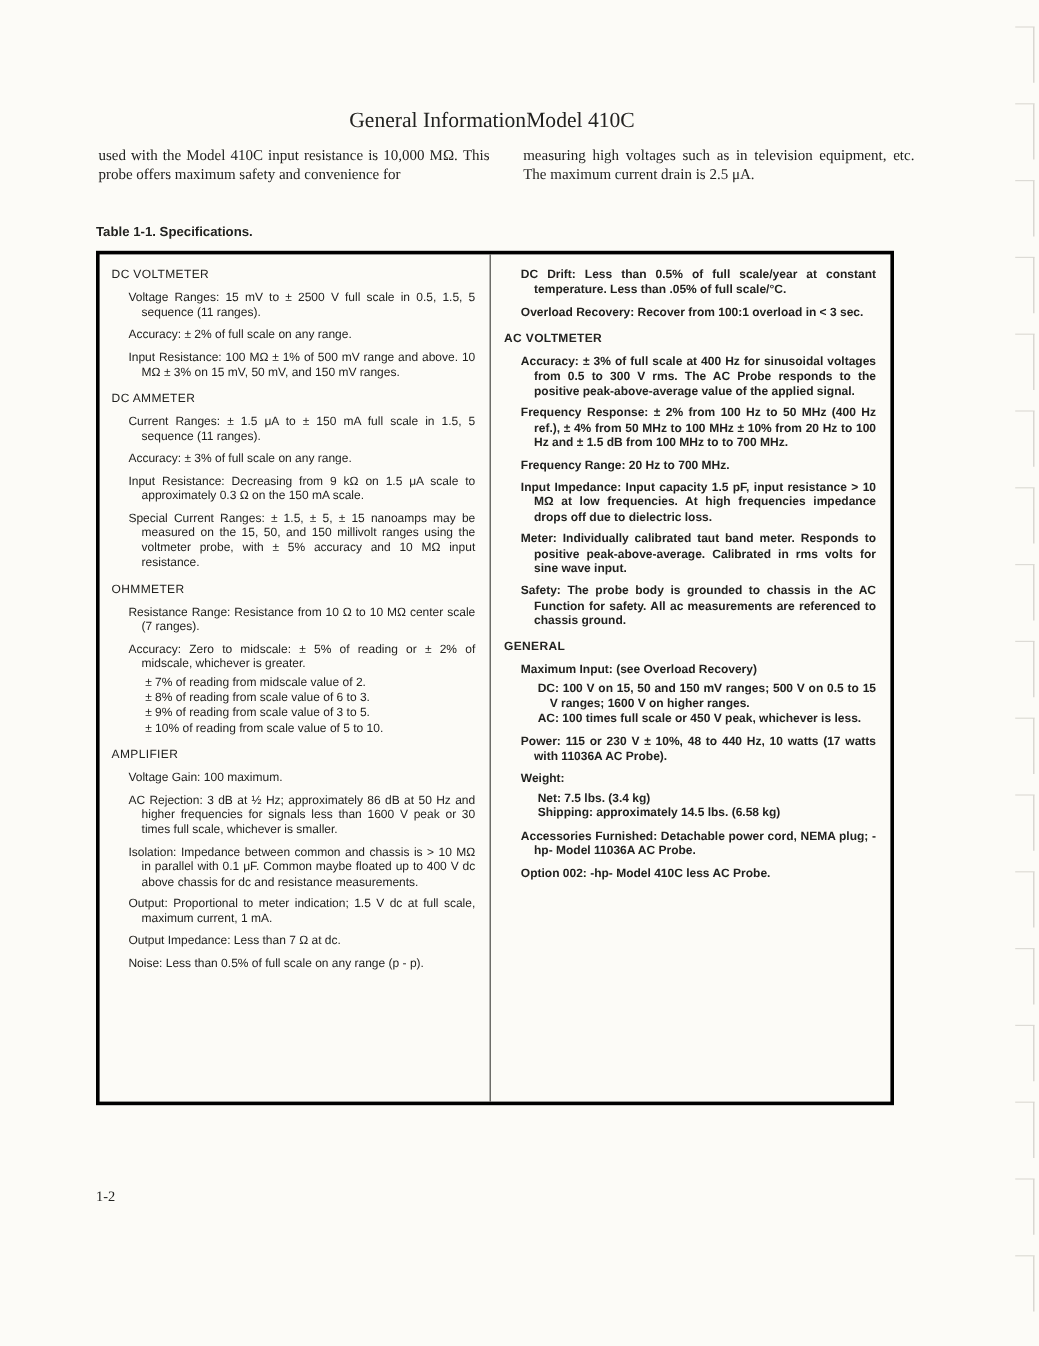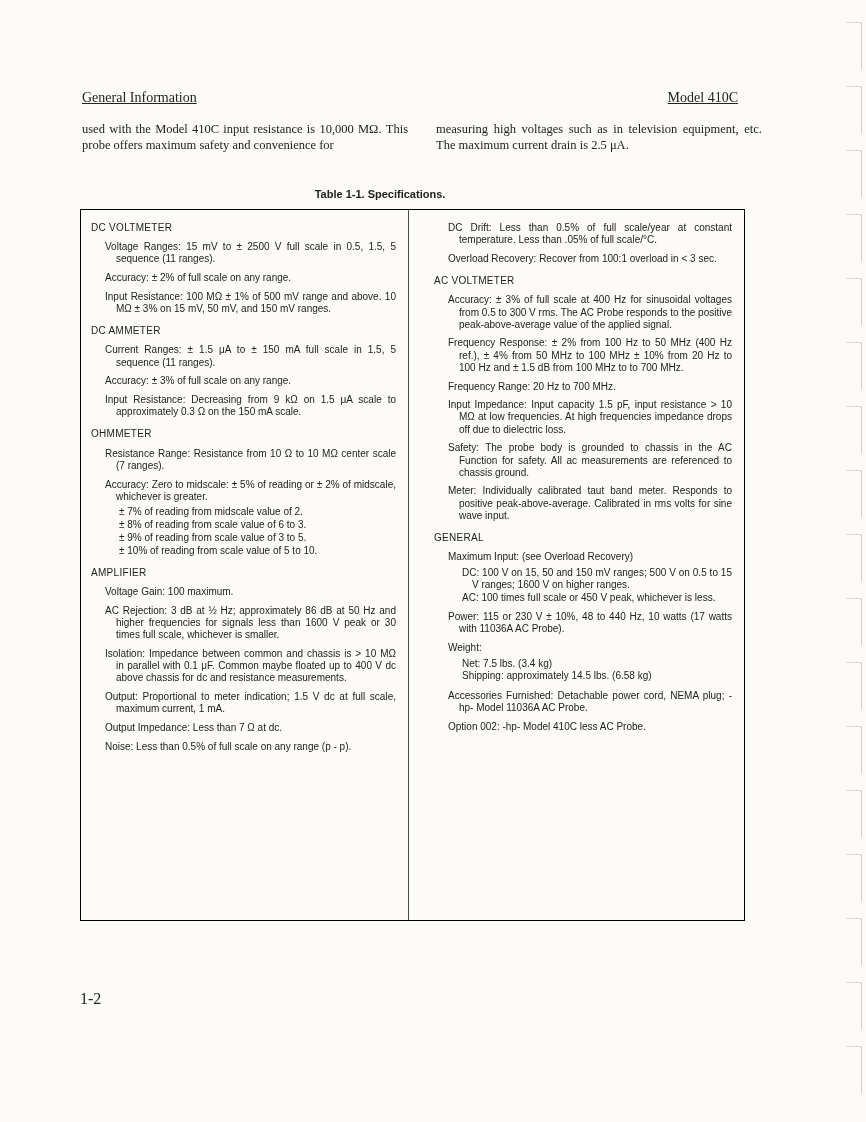--- a/index.html
+++ b/index.html
@@ -25,23 +25,22 @@
     border-right: 1px solid #c7c5bf;
     border-top: 1px solid #d6d4ce;
     opacity: 0.8;
   }
   .page-header {
     position: absolute;
     top: 90px;
     left: 82px;
     width: 656px;
     display: flex;
-    justify-content: space-between;
-    font-size: 14px;
-    text-decoration: underline;
+    justify-content: center;
+    font-size: 18px;
   }
   .intro {
     position: absolute;
     top: 122px;
     left: 82px;
     width: 680px;
     display: flex;
     gap: 28px;
   }
   .intro p {
@@ -49,49 +48,49 @@
     width: 338px;
     font-size: 12.5px;
     line-height: 15.5px;
     text-align: justify;
   }
   .table-title {
     position: absolute;
     top: 188px;
     left: 80px;
     width: 600px;
-    text-align: center;
     font-family: "Liberation Sans", sans-serif;
     font-weight: bold;
     font-size: 11px;
   }
   .spec-table {
     position: absolute;
     top: 209px;
     left: 80px;
     width: 665px;
     height: 712px;
-    border: 1px solid #000000;
+    border: 3px solid #000000;
     display: flex;
     font-family: "Liberation Sans", sans-serif;
     font-size: 10px;
     line-height: 12.2px;
     box-sizing: border-box;
     background: #fcfbf7;
   }
   .spec-col {
     box-sizing: border-box;
     width: 328px;
     padding: 12px 12px 10px 10px;
     overflow: hidden;
   }
   .spec-col.right {
     width: 337px;
     border-left: 1px solid #4a4a46;
-    padding-left: 25px;
+    padding-left: 11px;
+    font-weight: bold;
   }
   .spec-heading {
     margin: 10px 0 7px 0;
     letter-spacing: 0.3px;
   }
   .spec-heading:first-child { margin-top: 0; }
   .spec-item {
     margin: 0 0 6.5px 14px;
     padding-left: 11px;
     text-indent: -11px;
@@ -101,21 +100,21 @@
     margin: -3px 0 3.5px 28px;
     padding-left: 10px;
     text-indent: -10px;
     text-align: justify;
   }
   .spec-sub + .spec-item { margin-top: 7px; }
   .page-number {
     position: absolute;
     top: 990px;
     left: 80px;
-    font-size: 16px;
+    font-size: 12px;
   }
 </style>
 </head>
 <body>
 
 <div class="page">
 
   <div id="edge-artifacts">
       <div class="edge-mark" style="top: 22px;"></div>
       <div class="edge-mark" style="top: 86px;"></div>
@@ -151,20 +150,21 @@
   <div class="spec-table">
     <div class="spec-col" id="col-left">
         <div class="spec-heading">DC VOLTMETER</div>
         <p class="spec-item">Voltage Ranges: 15 mV to ± 2500 V full scale in 0.5, 1.5, 5 sequence (11 ranges).</p>
         <p class="spec-item">Accuracy: ± 2% of full scale on any range.</p>
         <p class="spec-item">Input Resistance: 100 MΩ ± 1% of 500 mV range and above. 10 MΩ ± 3% on 15 mV, 50 mV, and 150 mV ranges.</p>
         <div class="spec-heading">DC AMMETER</div>
         <p class="spec-item">Current Ranges: ± 1.5 μA to ± 150 mA full scale in 1.5, 5 sequence (11 ranges).</p>
         <p class="spec-item">Accuracy: ± 3% of full scale on any range.</p>
         <p class="spec-item">Input Resistance: Decreasing from 9 kΩ on 1.5 μA scale to approximately 0.3 Ω on the 150 mA scale.</p>
+        <p class="spec-item">Special Current Ranges: ± 1.5, ± 5, ± 15 nanoamps may be measured on the 15, 50, and 150 millivolt ranges using the voltmeter probe, with ± 5% accuracy and 10 MΩ input resistance.</p>
         <div class="spec-heading">OHMMETER</div>
         <p class="spec-item">Resistance Range: Resistance from 10 Ω to 10 MΩ center scale (7 ranges).</p>
         <p class="spec-item">Accuracy: Zero to midscale: ± 5% of reading or ± 2% of midscale, whichever is greater.</p>
         <p class="spec-sub">± 7% of reading from midscale value of 2.</p>
         <p class="spec-sub">± 8% of reading from scale value of 6 to 3.</p>
         <p class="spec-sub">± 9% of reading from scale value of 3 to 5.</p>
         <p class="spec-sub">± 10% of reading from scale value of 5 to 10.</p>
         <div class="spec-heading">AMPLIFIER</div>
         <p class="spec-item">Voltage Gain: 100 maximum.</p>
         <p class="spec-item">AC Rejection: 3 dB at ½ Hz; approximately 86 dB at 50 Hz and higher frequencies for signals less than 1600 V peak or 30 times full scale, whichever is smaller.</p>
@@ -174,22 +174,22 @@
         <p class="spec-item">Noise: Less than 0.5% of full scale on any range (p - p).</p>
       </div>
     <div class="spec-col right" id="col-right">
         <p class="spec-item">DC Drift: Less than 0.5% of full scale/year at constant temperature. Less than .05% of full scale/°C.</p>
         <p class="spec-item">Overload Recovery: Recover from 100:1 overload in &lt; 3 sec.</p>
         <div class="spec-heading">AC VOLTMETER</div>
         <p class="spec-item">Accuracy: ± 3% of full scale at 400 Hz for sinusoidal voltages from 0.5 to 300 V rms. The AC Probe responds to the positive peak-above-average value of the applied signal.</p>
         <p class="spec-item">Frequency Response: ± 2% from 100 Hz to 50 MHz (400 Hz ref.), ± 4% from 50 MHz to 100 MHz ± 10% from 20 Hz to 100 Hz and ± 1.5 dB from 100 MHz to to 700 MHz.</p>
         <p class="spec-item">Frequency Range: 20 Hz to 700 MHz.</p>
         <p class="spec-item">Input Impedance: Input capacity 1.5 pF, input resistance &gt; 10 MΩ at low frequencies. At high frequencies impedance drops off due to dielectric loss.</p>
+        <p class="spec-item">Meter: Individually calibrated taut band meter. Responds to positive peak-above-average. Calibrated in rms volts for sine wave input.</p>
         <p class="spec-item">Safety: The probe body is grounded to chassis in the AC Function for safety. All ac measurements are referenced to chassis ground.</p>
-        <p class="spec-item">Meter: Individually calibrated taut band meter. Responds to positive peak-above-average. Calibrated in rms volts for sine wave input.</p>
         <div class="spec-heading">GENERAL</div>
         <p class="spec-item">Maximum Input: (see Overload Recovery)</p>
         <p class="spec-sub">DC: 100 V on 15, 50 and 150 mV ranges; 500 V on 0.5 to 15 V ranges; 1600 V on higher ranges.</p>
         <p class="spec-sub">AC: 100 times full scale or 450 V peak, whichever is less.</p>
         <p class="spec-item">Power: 115 or 230 V ± 10%, 48 to 440 Hz, 10 watts (17 watts with 11036A AC Probe).</p>
         <p class="spec-item">Weight:</p>
         <p class="spec-sub">Net: 7.5 lbs. (3.4 kg)</p>
         <p class="spec-sub">Shipping: approximately 14.5 lbs. (6.58 kg)</p>
         <p class="spec-item">Accessories Furnished: Detachable power cord, NEMA plug; -hp- Model 11036A AC Probe.</p>
         <p class="spec-item">Option 002: -hp- Model 410C less AC Probe.</p>

